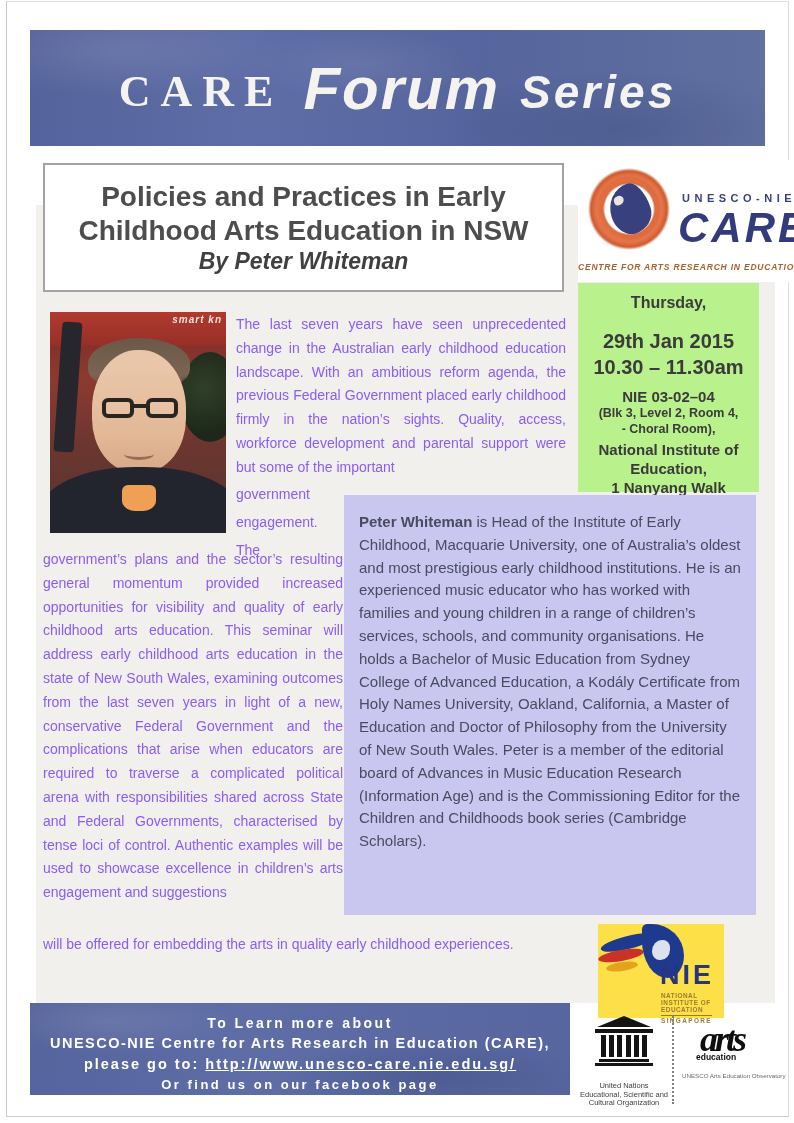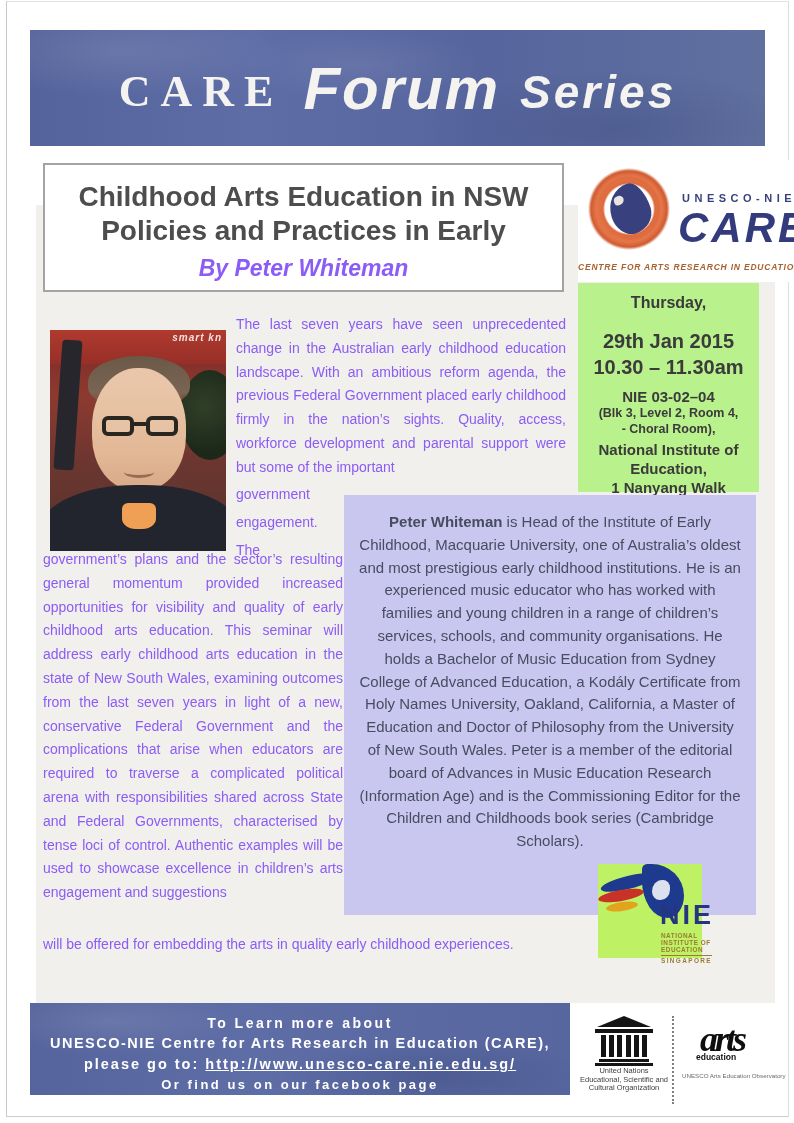--- a/index.html
+++ b/index.html
@@ -41,21 +41,21 @@
   .banner-series {
     font-size:46px; font-style:italic; font-weight:600; letter-spacing:3px; padding-top:8px;
   }
 
   
   .title-box {
     position:absolute; left:43px; top:163px; width:521px; height:129px;
     background:#ffffff; border:2px solid #a3a3a3; text-align:center; padding-top:15px;
   }
   .title-line { font-size:28px; font-weight:bold; color:#4d4d4d; line-height:34px; }
-  .title-byline { font-size:23px; font-weight:bold; font-style:italic; color:#8b5cf6; margin-top:7px; }
+  .title-byline { font-size:23px; font-weight:bold; font-style:italic; color:#404040; }
 
   
   .care-logo { position:absolute; left:578px; top:160px; width:214px; height:122px; background:#ffffff; }
   .care-circle { position:absolute; left:4px; top:2px; width:94px; height:94px; }
   .care-ring {
     position:absolute; inset:0; border-radius:50%;
     background:
       radial-gradient(circle at 50% 50%, rgba(0,0,0,0) 24px, #dd6a3c 26px, #e5764a 33px, #d05c30 38px, rgba(0,0,0,0) 41px);
     transform:rotate(20deg);
   }
@@ -94,21 +94,21 @@
   .ev-day  { font-size:16px; margin-top:11px; }
   .ev-date { font-size:20px; margin-top:18px; }
   .ev-time { font-size:20px; margin-top:3px; }
   .ev-room { font-size:15px; margin-top:9px; }
   .ev-detail { font-size:12.5px; line-height:16px; }
   .ev-venue { font-size:15px; line-height:19px; }
   .ev-venue1 { margin-top:3px; }
 
   
   .photo {
-    position:absolute; left:50px; top:330px; width:176px; height:221px;
+    position:absolute; left:50px; top:312px; width:176px; height:221px;
     background:linear-gradient(180deg, #7e2824 0%, #8c3a30 30%, #6c3630 60%, #55342c 100%);
     overflow:hidden;
   }
   .ph-sign {
     position:absolute; left:0; top:0; width:176px; height:34px;
     background:linear-gradient(180deg, #b03a2e, #962f28);
   }
   .ph-sign-text {
     position:absolute; right:4px; top:2px; font-size:10px; font-weight:bold;
     color:rgba(255,255,255,0.85); font-style:italic; letter-spacing:1px;
@@ -160,21 +160,21 @@
   }
   .para-justify { text-align:justify; }
   .para1 { left:236px; top:313px; width:330px; }
   .para2 { left:236px; top:480px; width:110px; line-height:28px; }
   .para3 { left:43px;  top:548px; width:300px; }
   .para4 { left:43px;  top:933px; width:528px; }
 
   
   .bio-box {
     position:absolute; left:344px; top:495px; width:412px; height:420px;
-    background:#c9c7ef; text-align:center; color:#474c60;
+    background:#c9c7ef; text-align:left; color:#474c60;
     padding:16px 15px 12px 15px;
   }
   .bio-text { font-size:15px; line-height:22.8px; }
   .bio-name { font-weight:bold; }
   .bio-register {
     position:absolute; left:0; bottom:18px; width:100%;
     font-size:14px; font-weight:bold; color:#2b2f6e;
   }
   .bio-link { color:#1b2cb0; text-decoration:underline; cursor:pointer; }
 
@@ -187,21 +187,21 @@
       linear-gradient(90deg, #55649c, #5e6da6 40%, #57669e);
     color:#ffffff; text-align:center; font-weight:bold; padding-top:10px;
   }
   .ft-line1 { font-size:14px;  letter-spacing:2.5px; line-height:20px; }
   .ft-line2 { font-size:14.5px; letter-spacing:1.5px; line-height:21px; }
   .ft-line3 { font-size:14.5px; letter-spacing:2px; line-height:21px; }
   .ft-line4 { font-size:13px;  letter-spacing:2.5px; line-height:20px; }
   .ft-link { color:#ffffff; text-decoration:underline; cursor:pointer; }
 
   
-  .nie-logo { position:absolute; left:598px; top:864px; width:104px; height:94px; background:#bef264; }
+  .nie-logo { position:absolute; left:598px; top:924px; width:126px; height:94px; background:#fde047; }
   .nie-swirl { position:absolute; border-radius:50%; }
   .nie-s1 { left:2px;  top:12px; width:56px; height:13px; background:#1e3a8f; transform:rotate(-14deg); }
   .nie-s2 { left:0px;  top:26px; width:46px; height:11px; background:#c93327; transform:rotate(-10deg); }
   .nie-s3 { left:8px;  top:38px; width:32px; height:9px;  background:#e2a31f; transform:rotate(-8deg); }
   .nie-lion {
     position:absolute; left:44px; top:0px; width:42px; height:54px;
     background:#1e3a8f; border-radius:12% 78% 40% 62% / 10% 60% 42% 70%;
   }
   .nie-lion:after {
     content:""; position:absolute; left:10px; top:16px; width:18px; height:20px;
@@ -224,21 +224,21 @@
     border-left:27px solid transparent; border-right:27px solid transparent;
     border-bottom:11px solid #141414;
   }
   .u-arch { margin:2px auto 0; width:58px; height:4px; background:#141414; }
   .u-cols {
     margin:2px auto 0; width:46px; height:22px;
     background:repeating-linear-gradient(90deg, #141414 0 5px, #ffffff 5px 8.2px);
   }
   .u-base1 { margin:2px auto 0; width:50px; height:3px; background:#141414; }
   .u-base2 { margin:1px auto 0; width:58px; height:3px; background:#141414; }
-  .u-caption { margin-top:1px; font-size:7.5px; line-height:8.6px; color:#3d3d3d; }
+  .u-caption { margin-top:16px; font-size:7.5px; line-height:8.6px; color:#3d3d3d; }
 
   
   .logo-divider { position:absolute; left:672px; top:1016px; height:88px; width:0; border-left:2px dotted #808080; }
 
   
   .arts-logo { position:absolute; left:682px; top:1022px; width:80px; height:80px; text-align:center; }
   .arts-word {
     font-family:"Liberation Serif", serif; font-style:italic; font-weight:bold;
     font-size:36px; letter-spacing:-3px; color:#0e0e0e; line-height:34px;
   }
@@ -252,22 +252,22 @@
   <div class="content-bg"></div>
   <div class="frame"></div>
 
   <div class="banner">
     <span class="banner-care">CARE</span>
     <span class="banner-forum">Forum</span>
     <span class="banner-series">Series</span>
   </div>
 
   <div class="title-box">
+    <div class="title-line">Policies and Practices in Early</div>
     <div class="title-line">Childhood Arts Education in NSW</div>
-    <div class="title-line">Policies and Practices in Early</div>
     <div class="title-byline">By Peter Whiteman</div>
   </div>
 
   <div class="care-logo">
     <div class="care-circle">
       <div class="care-ring"></div>
       <div class="care-ring2"></div>
       <div class="care-blob"></div>
     </div>
     <div class="care-org">UNESCO-NIE</div>

